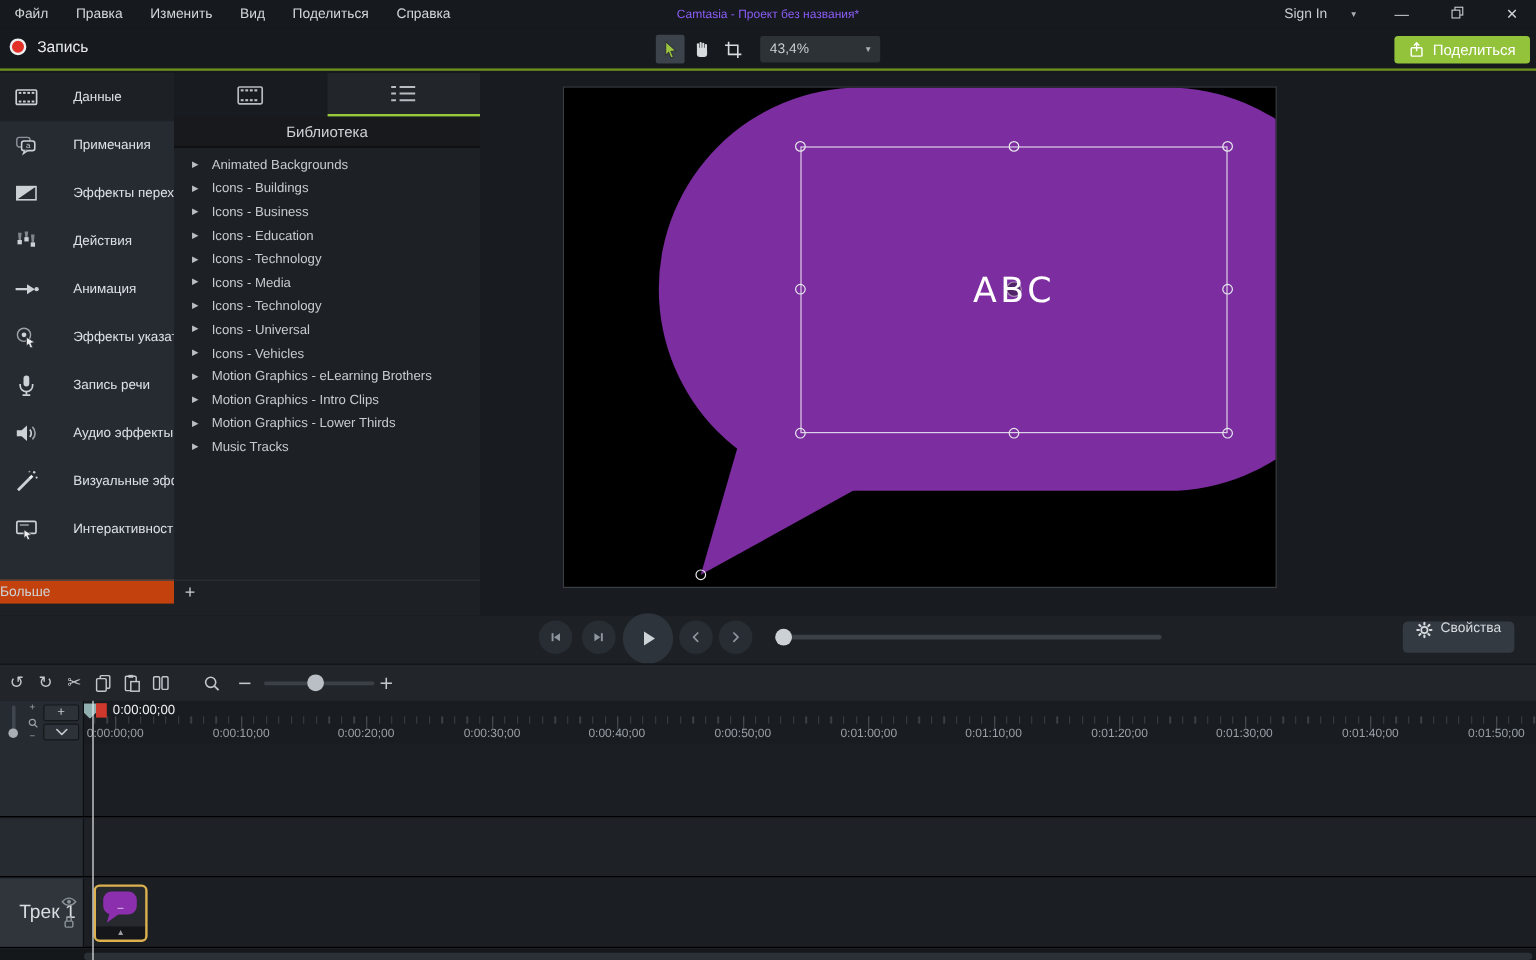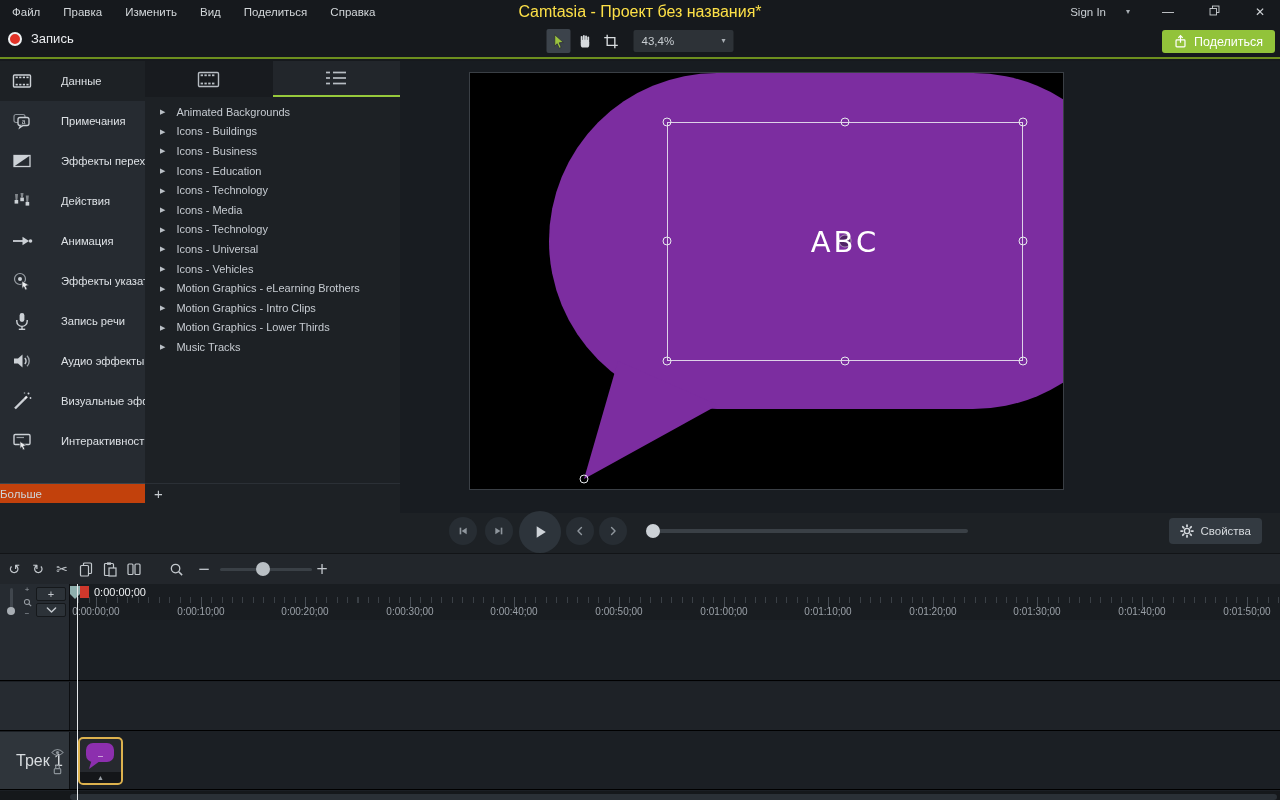--- a/index.html
+++ b/index.html
@@ -3,21 +3,21 @@
 <meta charset="utf-8">
 <style>
   *{margin:0;padding:0;box-sizing:border-box}
   html,body{width:1280px;height:800px;overflow:hidden}
   body{font-family:"Liberation Sans",sans-serif;background:#101214;position:relative}
   .app{position:absolute;inset:0;width:1280px;height:800px;background:#16191d}
 
   
   .menubar{position:absolute;top:0;left:0;right:0;height:24px;background:#16191d;display:flex;align-items:center;padding:0 12px;gap:23px;z-index:5}
   .menu-item{font-size:11.5px;color:#d3d7da;cursor:default}
-  .win-title{position:absolute;left:50%;transform:translateX(-50%);font-size:16px;color:#fde047;white-space:nowrap}
+  .win-title{position:absolute;left:50%;transform:translateX(-50%);font-size:10px;color:#8b5cf6;white-space:nowrap}
   .menubar-right{margin-left:auto;display:flex;align-items:center;gap:30px}
   .signin{display:flex;align-items:center;gap:20px;font-size:11.5px;color:#c9ced3}
   .caret{font-size:8px;color:#a8aeb4;line-height:1}
   .winbtn{color:#cfd3d6;font-size:12px;width:16px;text-align:center}
 
   
   .topbar{position:absolute;top:24px;left:0;right:0;height:35px;background:#16191d;border-bottom:2px solid #6d8f1e;z-index:5}
   .record{position:absolute;left:8px;top:7px;display:flex;align-items:center;gap:9px}
   .rec-dot{width:14px;height:14px;border-radius:50%;background:#e23227;border:2px solid #eef1f2}
   .record-label{font-size:13px;color:#e9ebee}
@@ -63,21 +63,21 @@
   .anchor{position:absolute;left:375px;top:168px;width:13px;height:13px;border-radius:50%;background:rgba(25,25,30,.45);border:1px solid rgba(255,255,255,.5);transform:translate(-50%,-50%)}
   .abc{position:absolute;left:197px;top:49px;width:356px;height:239px;display:flex;align-items:center;justify-content:center;color:#fff;font-size:29px;letter-spacing:3px;font-family:"DejaVu Sans",sans-serif}
 
   
   .playbar{position:absolute;top:513px;left:0;right:0;height:40px;background:#1d2125;z-index:4}
   .pb{position:absolute;border-radius:50%;background:#272d33;display:flex;align-items:center;justify-content:center}
   .pb.small{width:28px;height:28px;top:4px}
   .pb.big{width:42px;height:42px;top:-2px;background:#2d343b}
   .scrub-line{position:absolute;left:650px;top:16px;width:318px;height:4px;background:#3a4046;border-radius:2px}
   .scrub-dot{position:absolute;left:646px;top:11px;width:14px;height:14px;border-radius:50%;background:#ccd1d6}
-  .props-btn{position:absolute;right:18px;top:5px;height:26px;padding:0 11px;background:#333a41;border-radius:4px;display:flex;align-items:center;gap:7px}
+  .props-btn{position:absolute;right:18px;top:5px;height:26px;padding:0 11px;background:#333a41;border-radius:4px;display:flex;gap:7px}
   .props-label{font-size:11.5px;color:#d6dade}
 
   
   .tl-toolbar{position:absolute;top:553px;left:0;right:0;height:31px;background:#22262b;border-top:1px solid #121417;z-index:4}
   .ti{position:absolute;top:3px;width:24px;height:24px;display:flex;align-items:center;justify-content:center;color:#c3c8cd}
   .ti .glyph{font-family:"DejaVu Sans",sans-serif;font-size:14px;line-height:1}
   .tz-slider{position:absolute;left:220px;top:14px;width:92px;height:3px;background:#3a4046;border-radius:2px}
   .tz-handle{position:absolute;left:256px;top:8px;width:14px;height:14px;border-radius:50%;background:#b9bfc4}
 
   
@@ -334,20 +334,23 @@
               <g stroke="#b7bdc3" stroke-width="1.7">
                 <line x1="1" y1="2.5" x2="5" y2="2.5"></line>
                 <line x1="8" y1="2.5" x2="21" y2="2.5"></line>
                 <line x1="1" y1="8" x2="5" y2="8"></line>
                 <line x1="8" y1="8" x2="21" y2="8"></line>
                 <line x1="1" y1="13.5" x2="5" y2="13.5"></line>
                 <line x1="8" y1="13.5" x2="21" y2="13.5"></line>
               </g>
             </svg>
         </div>
+      </div>
+      <div class="panel-header">
+        <span>Библиотека</span>
       </div>
       <div class="lib-list">
         <div class="lib-item">
             <span class="lib-caret">▶</span>
             <span class="lib-label">Animated Backgrounds</span>
           </div>
         <div class="lib-item">
             <span class="lib-caret">▶</span>
             <span class="lib-label">Icons - Buildings</span>
           </div>

